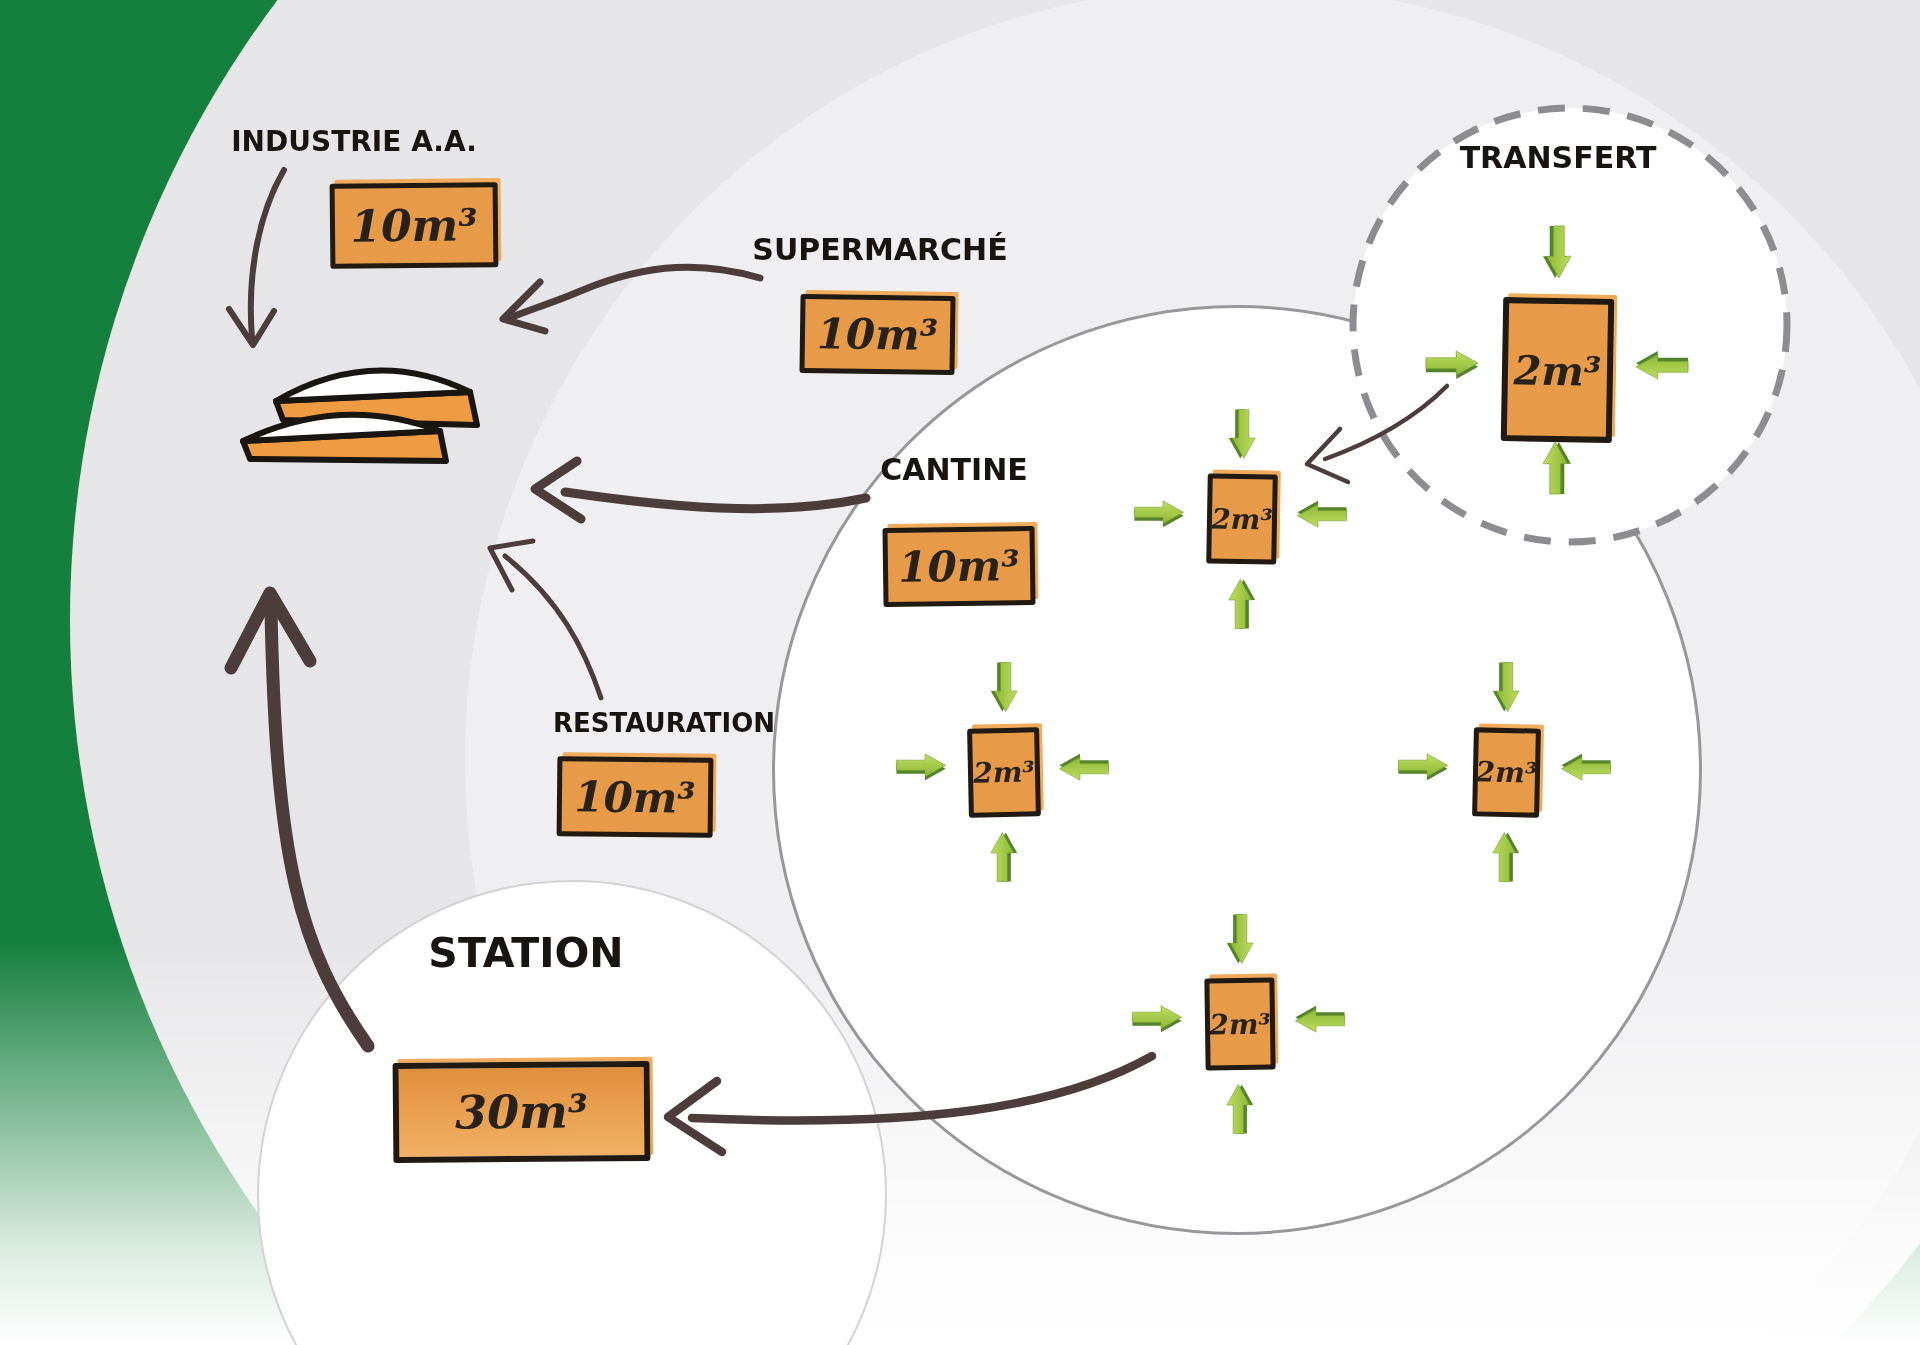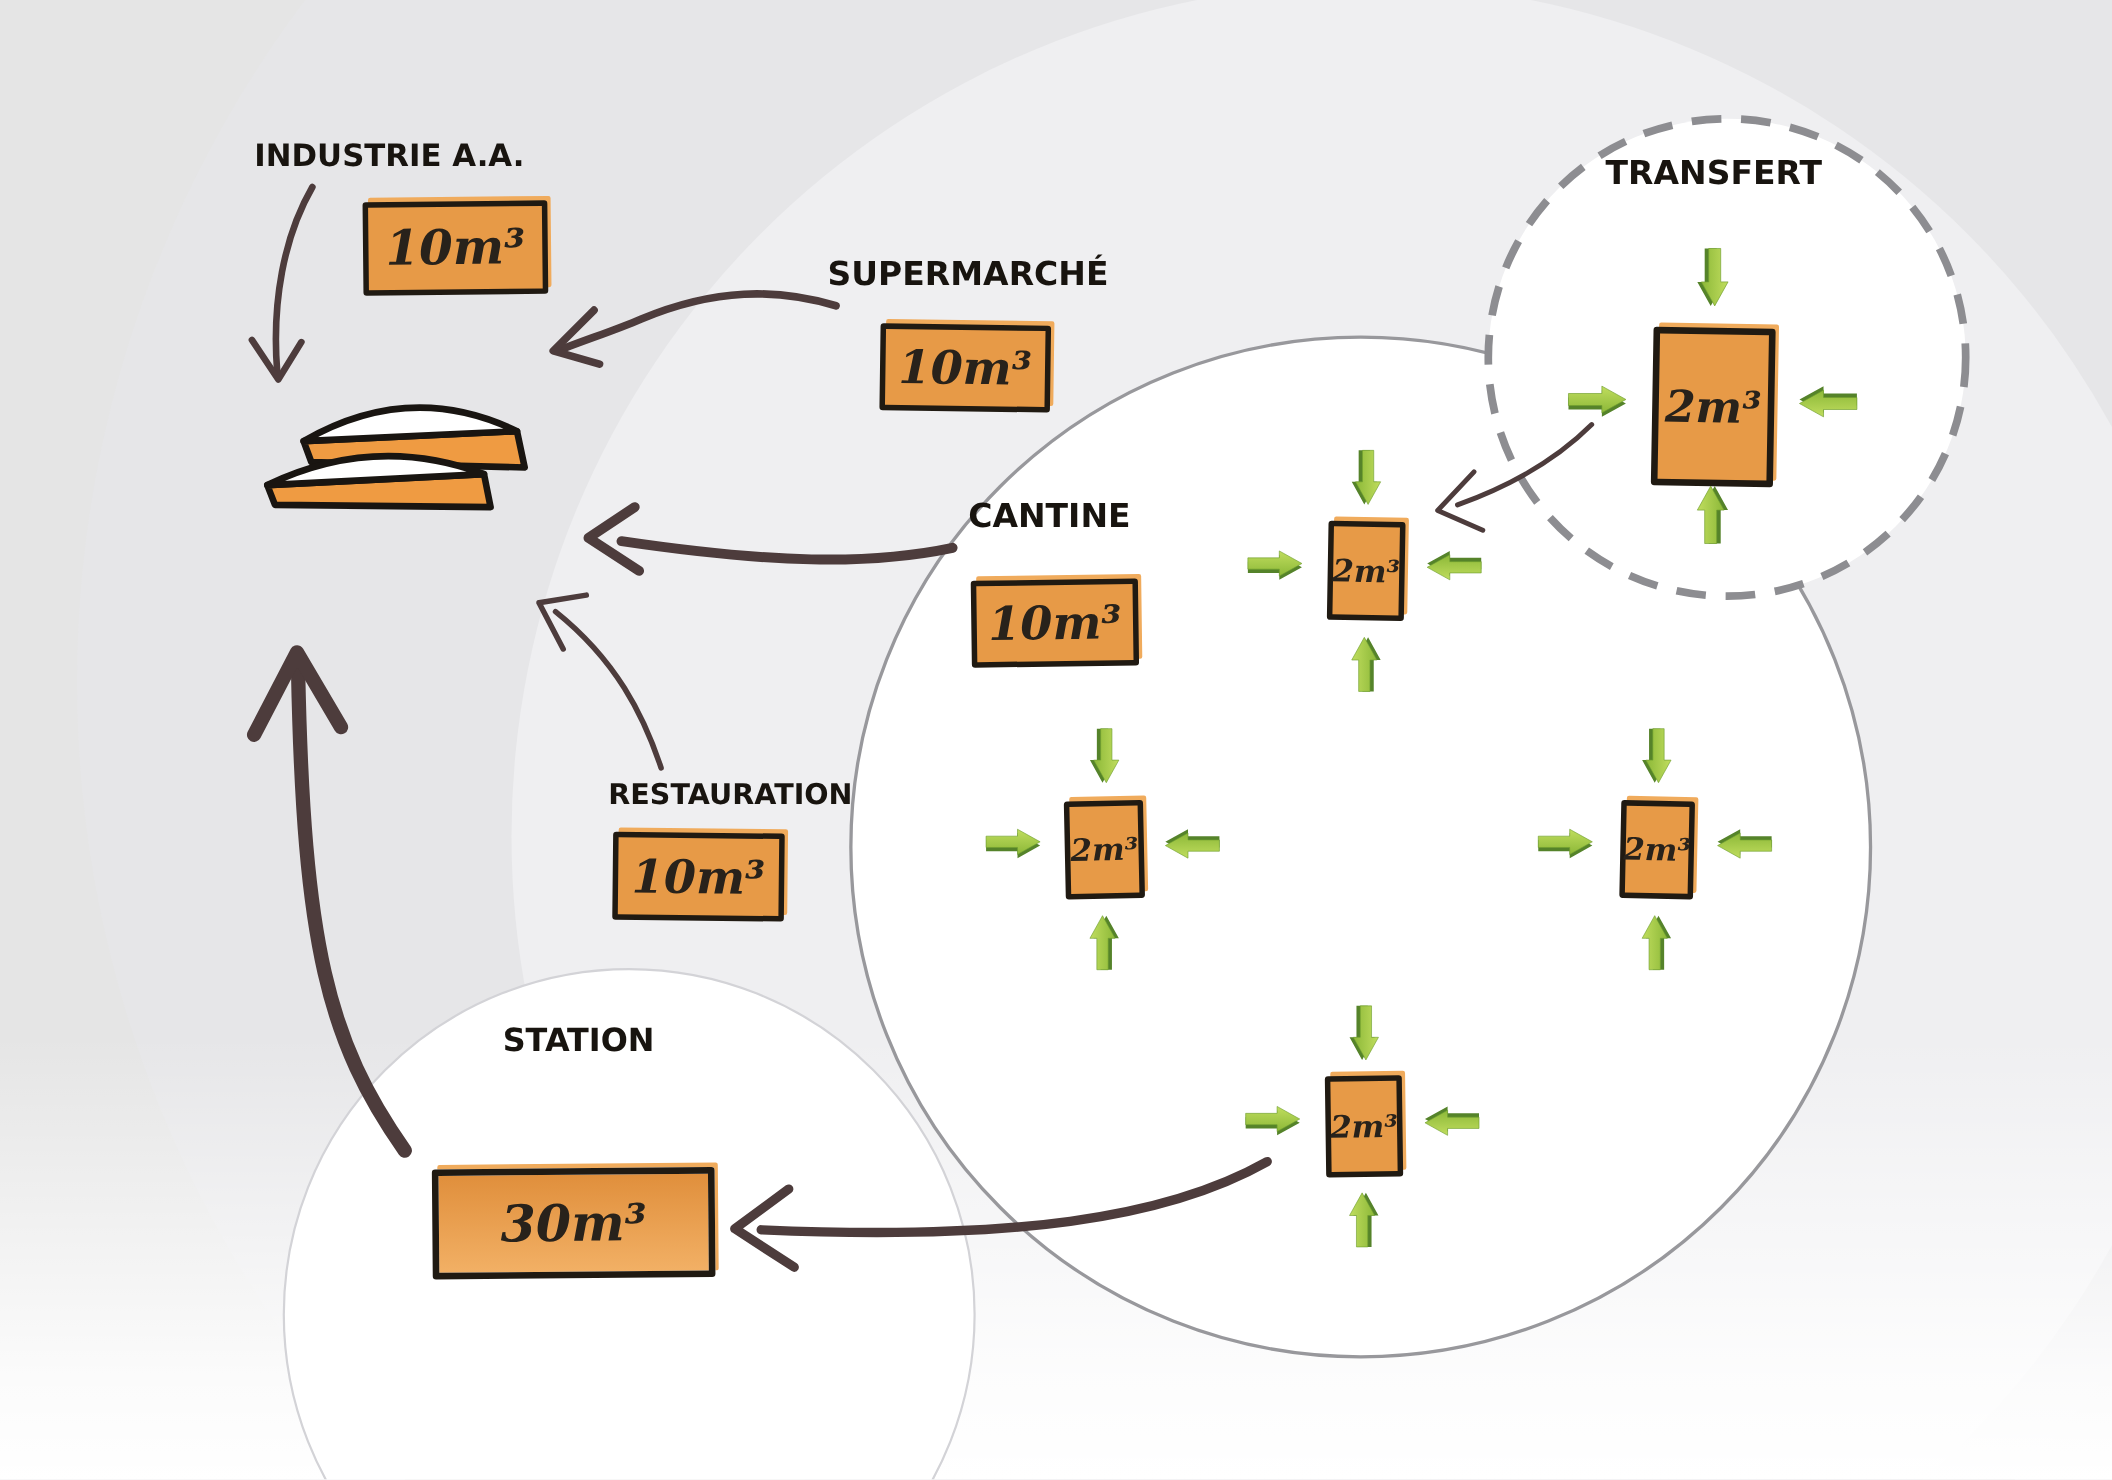--- a/index.html
+++ b/index.html
@@ -1,16 +1,16 @@
 <!DOCTYPE html>
 <html><head>
 <meta charset="utf-8">
 <style>
   html,body{margin:0;padding:0;background:#ffffff;}
-  .canvas{position:relative;width:1920px;height:1345px;overflow:hidden;background:#e5e5e5;
+  .canvas{position:relative;width:1920px;height:1345px;overflow:hidden;background:#15803d;
           font-family:"DejaVu Sans",sans-serif;}
   
   .bg-outer{position:absolute;left:70px;top:-410px;width:2060px;height:2060px;border-radius:50%;
             background:#e6e6e8;z-index:0;}
   .bg-inner{position:absolute;left:465px;top:-15px;width:1550px;height:1550px;border-radius:50%;
             background:#efeff1;z-index:0;}
   .bg-fade{position:absolute;inset:0;z-index:1;
            background:linear-gradient(to bottom,rgba(255,255,255,0) 70%,rgba(255,255,255,.85) 93%,#fff 100%);}
   .zone-circle{position:absolute;left:772px;top:305px;width:930px;height:930px;border-radius:50%;
                background:#ffffff;border:3px solid #98989c;box-sizing:border-box;z-index:2;}
@@ -103,21 +103,21 @@
       </g>
     </g>
   </svg>
 
   <div class="lbl" style="left:354px;top:124px;font-size:28px">INDUSTRIE A.A.</div>
   <div class="lbl" style="left:880px;top:230px;font-size:30px">SUPERMARCHÉ</div>
   <div class="lbl" style="left:954px;top:450px;font-size:30px">CANTINE</div>
   <div class="lbl" style="left:664px;top:706px;font-size:26px">RESTAURATION</div>
 
 
-  <div class="lbl" style="left:526px;top:926px;font-size:29px">
+  <div class="lbl" style="left:526px;top:926px;font-size:41px">
     <span style="display:block">STATION</span>
   </div>
 
   <div class="lbl" style="left:1558px;top:138px;font-size:30px">
     <span style="display:block">TRANSFERT</span>
   </div>
 
   <div class="vol-box" style="left:330px;top:183px;width:168px;height:85px;font-size:44px;transform:rotate(-0.6deg)">10m³</div>
   <div class="vol-box" style="left:800px;top:295px;width:155px;height:79px;font-size:42px;transform:rotate(0.8deg)">10m³</div>
   <div class="vol-box" style="left:883px;top:527px;width:152px;height:79px;font-size:42px;transform:rotate(-0.8deg)">10m³</div>

